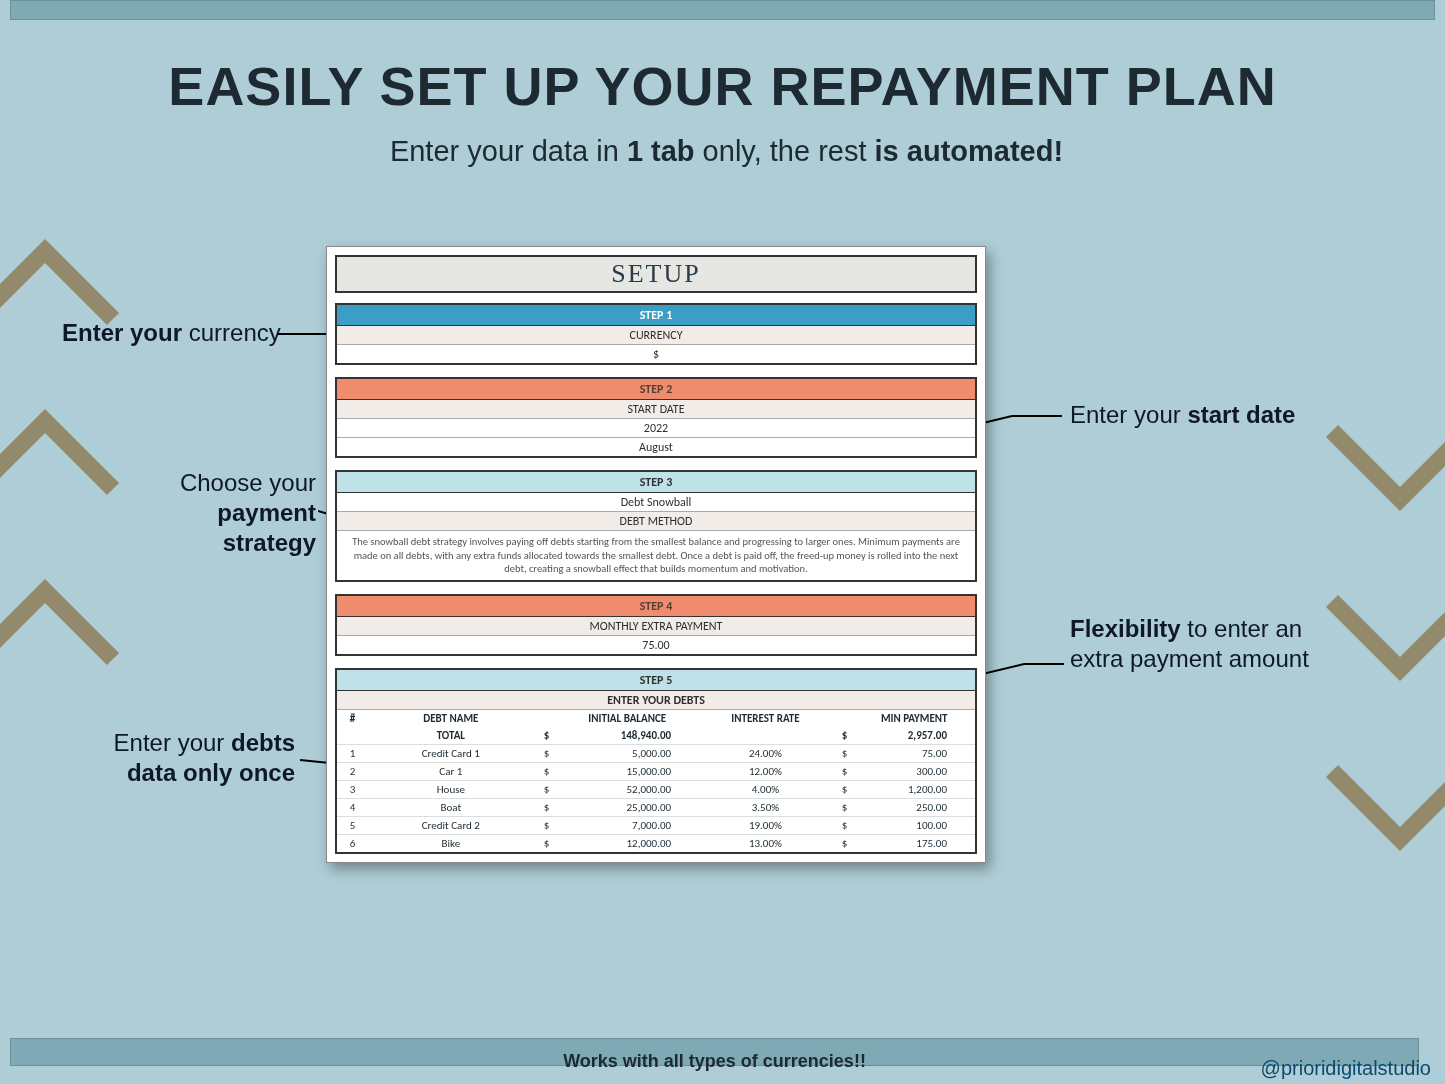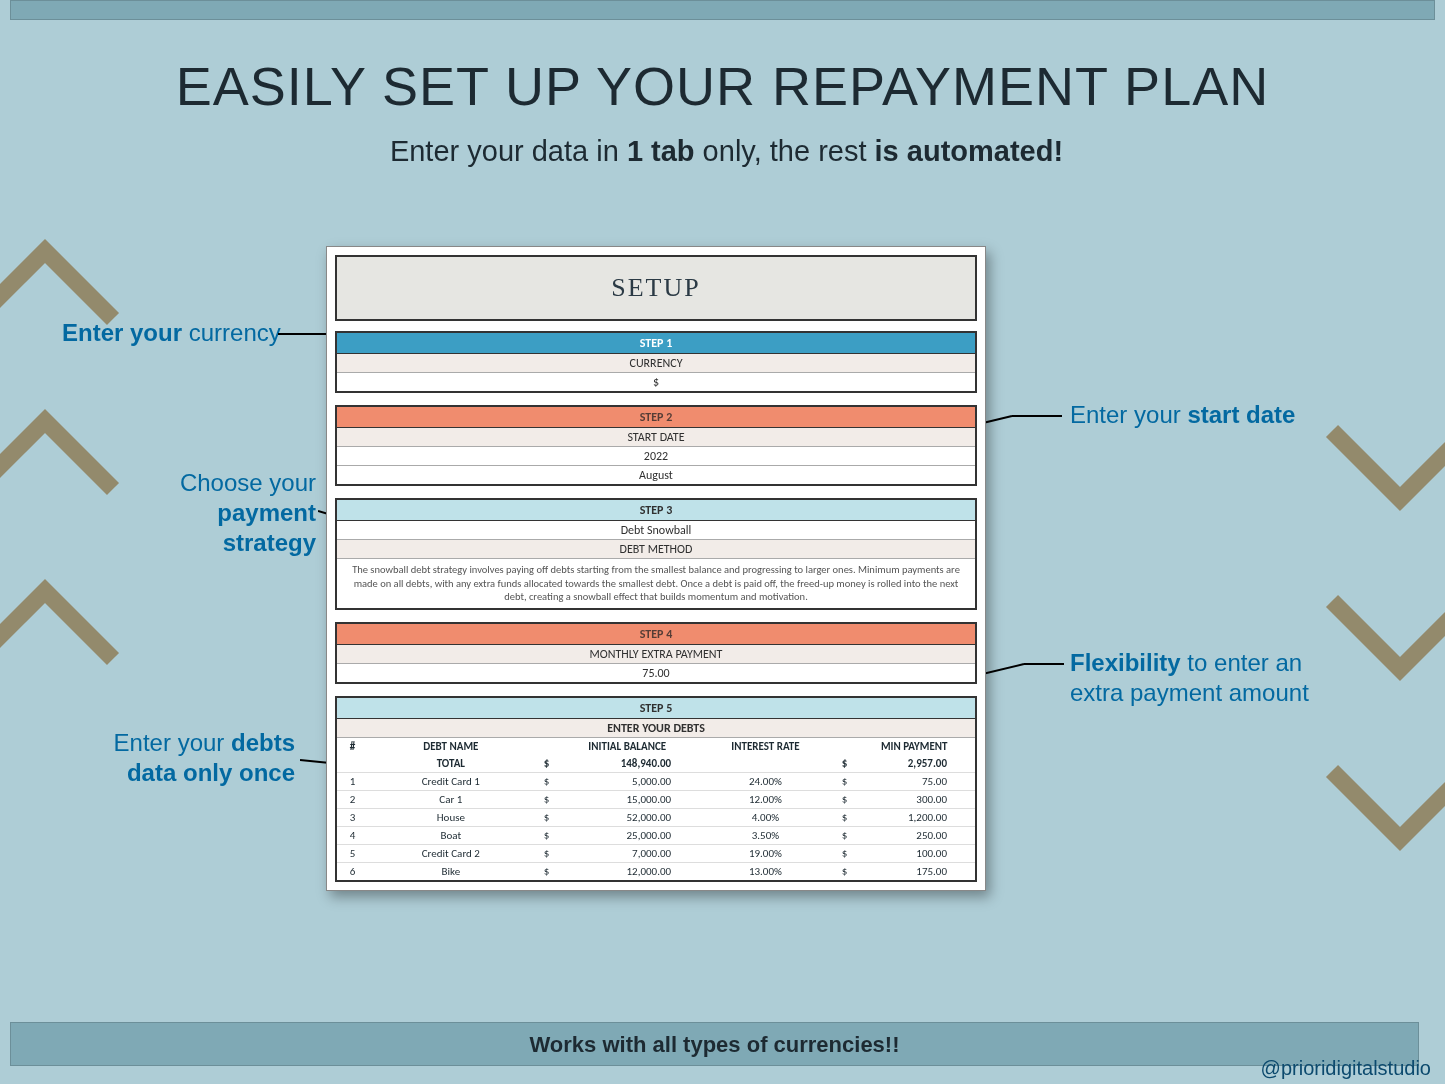--- a/index.html
+++ b/index.html
@@ -21,21 +21,21 @@
     border: 1px solid #6c8f99;
   }
   
   .headline {
     position: absolute;
     top: 55px; left: 0; right: 0;
     text-align: center;
   }
   .headline h1 {
     font-size: 54px;
-    font-weight: 400;
+    font-weight: 700;
     letter-spacing: 1px;
   }
   .subhead {
     position: absolute;
     top: 135px; left: 8px; right: 0;
     text-align: center;
     font-size: 29px;
   }
   
   .chev-col { position: absolute; }
@@ -44,21 +44,21 @@
   .chev {
     width: 170px; height: 170px;
     position: relative;
     margin-bottom: 0px;
   }
   .chev svg { width: 100%; height: 100%; }
   
   .callout {
     position: absolute;
     font-size: 24px;
-    color: #0369a1;
+    color: #0f172a;
     line-height: 1.25;
   }
   .pointer {
     position: absolute;
     stroke: #000;
     fill: #000;
   }
   .dot {
     position: absolute;
     width: 12px; height: 12px;
@@ -76,21 +76,21 @@
     padding: 8px;
     font-family: Calibri, Arial, sans-serif;
   }
   .setup-title {
     background: #e6e6e2;
     border: 2px solid #333;
     text-align: center;
     font-family: "Times New Roman", serif;
     font-size: 26px;
     letter-spacing: 2px;
-    padding: 16px 0;
+    padding: 2px 0;
     color: #2b3a45;
     margin-bottom: 10px;
   }
   .block { border: 2px solid #333; margin-bottom: 12px; }
   .step-hdr {
     text-align: center;
     font-size: 12px;
     font-weight: 700;
     padding: 3px 12px;
     border-bottom: 1px solid #333;
@@ -122,25 +122,25 @@
   .dtable th, .dtable td { padding: 2px 4px; text-align: center; font-weight: 400; }
   .dtable .hrow th { font-weight: 700; background: #fff; }
   .dtable .trow td { font-weight: 700; background: #fff; }
   .dtable .num { text-align: right; padding-right: 28px; }
   .dtable .cur { text-align: left; padding-left: 10px; width: 16px; }
   .dtable tbody tr td { border-top: 1px solid #ddd; }
   
   .bottombar {
     position: absolute;
     bottom: 18px; left: 10px; right: 26px;
-    height: 44px;
+    height: 28px;
     background: #7fa9b5;
     border: 1px solid #6c8f99;
     text-align: center;
-    font-size: 22px;
+    font-size: 18px;
     font-weight: 700;
     line-height: 44px;
     color: #1d2a32;
   }
   .handle {
     position: absolute;
     right: 14px; bottom: 4px;
     font-size: 20px;
     color: #0c4a6e;
   }
@@ -208,21 +208,21 @@
 
 <div class="callout" style="left:1070px; top:400px; width:230px;">
   <span>Enter your </span><b>start date</b>
 </div>
 <div class="dot" style="left:902px; top:434px;"></div>
 <svg class="pointer" style="left:912px; top:412px; width:160px; height:30px;">
     <line x1="0" y1="28" x2="100" y2="4" stroke-width="2"></line>
     <line x1="100" y1="4" x2="150" y2="4" stroke-width="2"></line>
   </svg>
 
-<div class="callout" style="left:1070px; top:614px; width:260px;margin-top:34px;">
+<div class="callout" style="left:1070px; top:614px; width:260px;">
   <b>Flexibility</b><span> to enter an extra payment amount</span>
 </div>
 <div class="dot" style="left:964px; top:670px;"></div>
 <svg class="pointer" style="left:974px; top:662px; width:100px; height:18px;">
     <line x1="0" y1="14" x2="50" y2="2" stroke-width="2"></line>
     <line x1="50" y1="2" x2="90" y2="2" stroke-width="2"></line>
   </svg>
 
 <div class="sheet">
   <div class="setup-title">SETUP</div>

